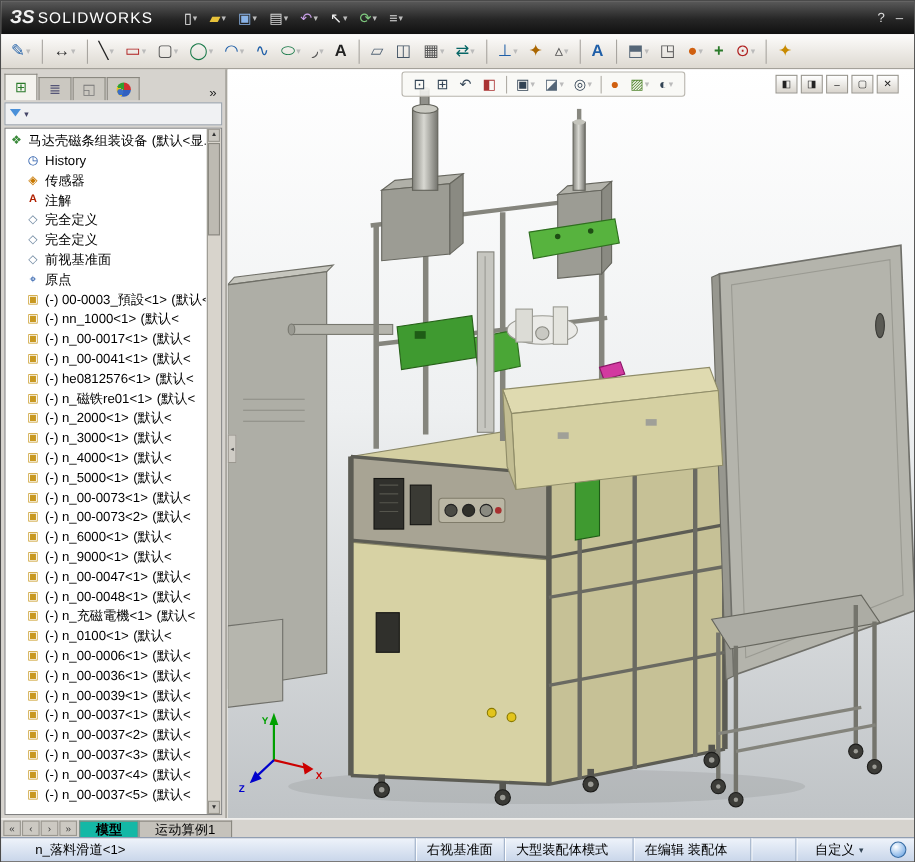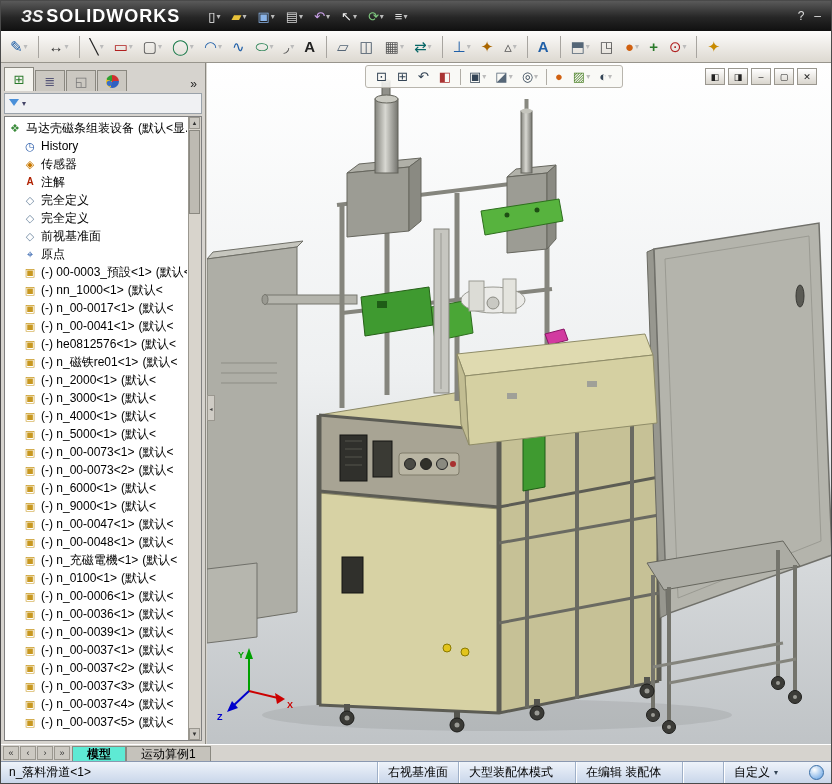--- a/index.html
+++ b/index.html
@@ -2,23 +2,23 @@
 <html><head>
 <meta charset="utf-8">
 <style>
   html,body{margin:0;padding:0;background:#888;}
   #app{position:relative;width:832px;height:784px;background:#d6d3ce;overflow:hidden;
        font-family:"Liberation Sans","DejaVu Sans",sans-serif;font-size:12px;color:#000;
        border:1px solid #4a4a4a;box-sizing:border-box;}
   
   .titlebar{position:absolute;top:0;left:0;right:0;height:30px;
             background:linear-gradient(#5a5a5a,#262626 55%,#101010);display:flex;align-items:center;color:#fff;}
-  .logo{display:flex;align-items:baseline;gap:3px;padding:0 10px 0 20px;}
+  .logo{display:flex;align-items:baseline;gap:3px;padding:0 10px 0 8px;}
   .logo-mark{font-style:italic;font-weight:bold;font-size:17px;color:#f2f2f2;}
-  .logo-text{font-weight:bold;font-size:18px;letter-spacing:1px;color:#fff;}
+  .logo-text{font-weight:normal;font-size:14px;letter-spacing:1px;color:#fff;}
   .menus{display:flex;margin-left:6px;}
   .menu{padding:4px 8px;cursor:default;font-size:12px;}
   .tb-tools{display:flex;margin-left:14px;gap:3px;align-items:center;}
   .tb-btn{display:flex;align-items:center;padding:2px 3px;border:1px solid transparent;}
   .tb-btn .g{font-size:13px;line-height:1;}
   .dd{font-size:8px;color:#bbb;margin-left:1px;}
   .tb-right{margin-left:auto;margin-right:10px;display:flex;gap:10px;color:#ddd;font-size:12px;}
   .tb-right span{cursor:default;}
   
   .sketchbar{position:absolute;top:30px;left:0;right:0;height:32px;
@@ -68,30 +68,30 @@
   .vsplit{position:absolute;left:0;top:332px;width:8px;height:26px;background:#cfccc5;border:1px solid #9a978f;
           font-size:6px;display:flex;align-items:center;justify-content:center;color:#444;box-sizing:border-box;}
   
   .tabbar{position:absolute;left:0;right:0;bottom:22px;height:17px;background:#d6d3ce;
           border-top:1px solid #fff;display:flex;align-items:stretch;box-sizing:border-box;}
   .tab-navs{display:flex;gap:1px;padding:1px 2px;}
   .tn-btn{width:16px;border:1px solid #9a978f;background:#ccc9c2;font-size:9px;
           display:flex;align-items:center;justify-content:center;color:#333;box-sizing:border-box;}
   .tab{padding:0 14px;display:flex;align-items:center;font-size:12px;border:1px solid #8a8880;border-bottom:none;
        background:#c5c2bb;margin-top:1px;}
-  .tab.active{background:#5eead4;font-weight:bold;}
+  .tab.active{background:#14b8a6;font-weight:bold;}
   
   .statusbar{position:absolute;left:0;right:0;bottom:0;height:22px;
              background:linear-gradient(#eef3fa,#c9d6ea);border-top:1px solid #8a98b0;
              display:flex;align-items:center;font-size:12px;box-sizing:border-box;}
-  .sb-sel{flex:1;padding:0 8px;}
+  .sb-sel{flex:1;padding:0 8px;margin-left:23px;}
   .sb-field{padding:0 10px;height:100%;display:flex;align-items:center;
             border-left:1px solid #9fb0c8;box-shadow:inset 1px 0 0 #fff;}
   .sb-spacer{width:40px;height:100%;border-left:1px solid #9fb0c8;box-shadow:inset 1px 0 0 #fff;}
-  .sb-custom{gap:4px;}
+  .sb-custom{gap:4px;justify-content:center;}
   .sb-custom .dd2{font-size:8px;color:#345;}
   .sb-icon{width:15px;height:15px;border-radius:50%;margin:0 7px;flex:none;
            background:radial-gradient(circle at 35% 30%,#fff,#5a9ae0);border:1px solid #3a6ea5;box-sizing:border-box;}
 </style>
 </head>
 <body>
 
 <div id="app">
 
   <div class="titlebar">

